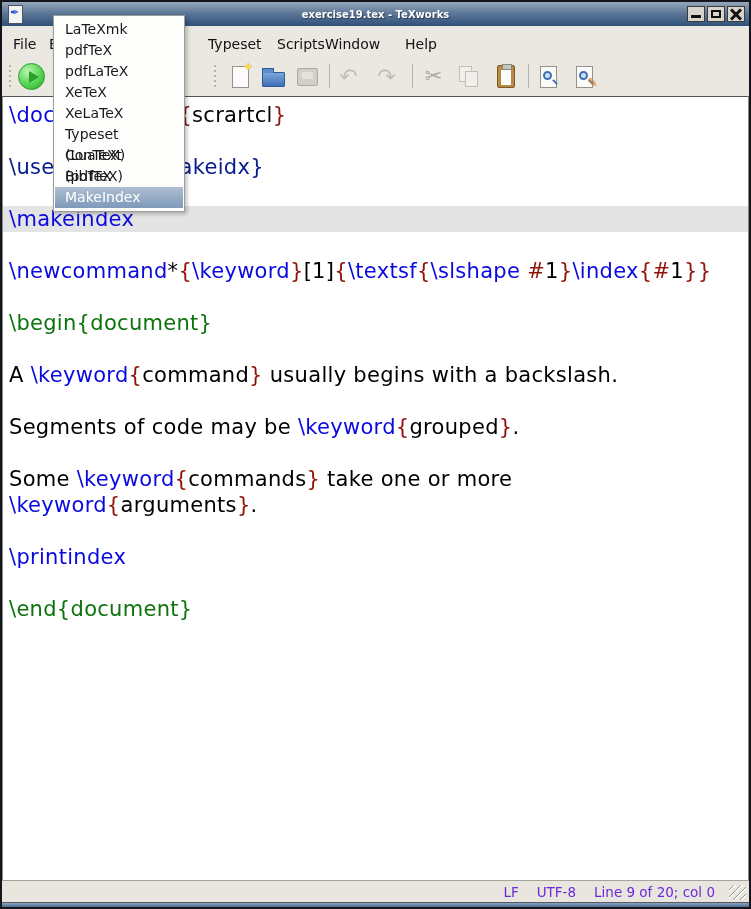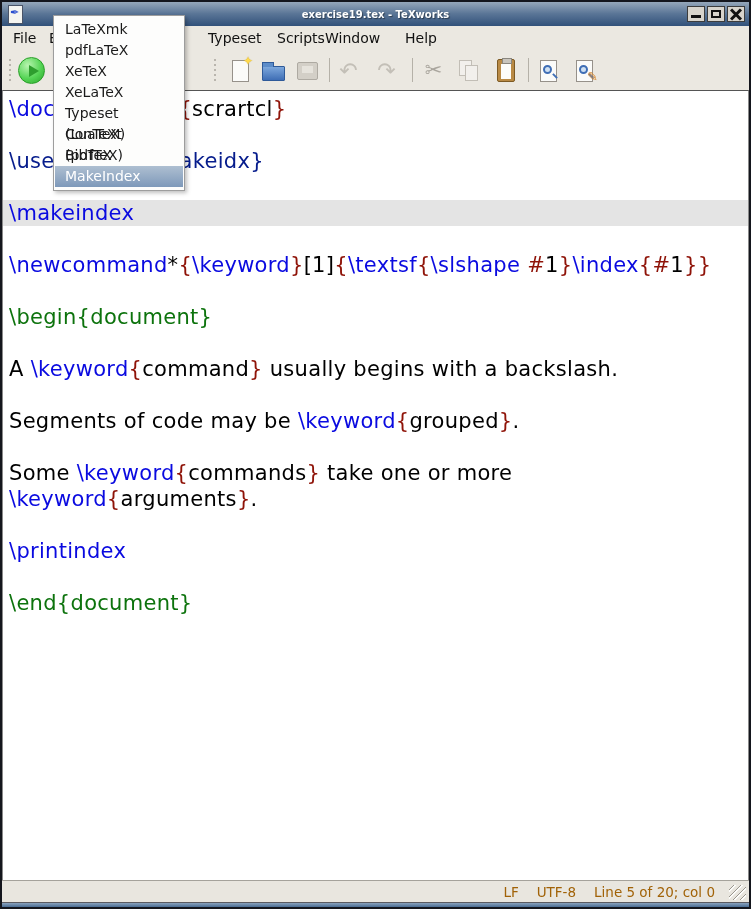--- a/index.html
+++ b/index.html
@@ -15,21 +15,21 @@
   .win-icon span { position:absolute; left:1px; top:1px; font-size:11px; color:#2a4fd0; line-height:1; }
   .title-text { position:absolute; left:0; right:0; text-align:center; color:#fff; font-weight:bold; font-size:10px; text-shadow:1px 1px 1px rgba(0,0,0,.45); }
   .winbtns { position:absolute; right:4px; top:4px; display:flex; gap:2px; }
   .winbtn { width:18px; height:16px; background:#d8d4cc; border:1px solid #3c3c3c; position:relative; }
   .glyph-min { position:absolute; left:3px; right:3px; bottom:3px; height:3px; background:#111; }
   .glyph-max { position:absolute; left:3px; top:3px; width:10px; height:8px; border:2px solid #111; }
   .glyph-x1,.glyph-x2 { position:absolute; left:1px; top:6px; width:14px; height:3px; background:#111; }
   .glyph-x1 { transform:rotate(45deg); } .glyph-x2 { transform:rotate(-45deg); }
 
   
-  .menubar { height:24px; flex:0 0 24px; background:#ebe8e1; position:relative; font-size:14px; color:#111; }
+  .menubar { height:24px; flex:0 0 24px; background:#ebe8e1; position:relative; font-size:14px; color:#111;margin-top:6px; }
   .menubar span { position:absolute; top:3px; padding:1px 3px; }
 
   
   .toolbar { height:40px; flex:0 0 40px; background:#ebe8e1; position:relative; }
   .handle { position:absolute; top:9px; width:5px; height:22px;
             background:repeating-linear-gradient(#b9b5ad 0 2px, transparent 2px 5px);
             background-size:2px 100%; background-repeat:repeat-y; background-position:1px 0; }
   .tsep { position:absolute; top:8px; width:1px; height:24px; background:#b5b1a8; }
   .tbtn { position:absolute; top:7px; width:27px; height:27px; display:flex; align-items:center; justify-content:center; }
 
@@ -75,21 +75,21 @@
   .tok-txt { color:#000; }
 
   
   .popup { position:absolute; left:51px; top:13px; width:132px; background:#fdfdfc; border:1px solid #9d9d9d;
            box-shadow:2px 2px 4px rgba(0,0,0,.25); padding:3px 1px; z-index:20; }
   .popup .item { height:21px; line-height:21px; font-size:14px; padding-left:10px; color:#1a1a1a; }
   .popup .item.selected { background:linear-gradient(#aebfd1,#7e99ba); color:#fff; }
 
   
   .statusbar { height:22px; flex:0 0 22px; background:#e9e6df; border-top:1px solid #a5a29b;
-               display:flex; align-items:center; justify-content:flex-end; gap:18px; font-size:13.5px; color:#a16207; padding-right:34px; position:relative; }
+               display:flex; align-items:center; justify-content:flex-end; gap:18px; font-size:13.5px; color:#6d28d9; padding-right:34px; position:relative; }
   .grip { position:absolute; right:3px; bottom:2px; width:17px; height:15px;
           background:repeating-linear-gradient(135deg, transparent 0 3px, #9a968e 3px 4px, #fdfdfb 4px 5px); }
   .bottom-edge { height:5px; flex:0 0 5px; background:linear-gradient(#89a2bd,#4a6d94); border-top:1px solid #5a5a60; }
 </style>
 </head>
 <body>
 
 <div class="window">
 
   <div class="titlebar">
@@ -190,27 +190,28 @@
       <div class="line"><span class="tok-cmd">\keyword</span><span class="tok-sp">{</span><span class="tok-txt">arguments</span><span class="tok-sp">}</span><span class="tok-txt">.</span></div>
       <div class="line"></div>
       <div class="line"><span class="tok-cmd">\printindex</span></div>
       <div class="line"></div>
       <div class="line"><span class="tok-env">\end{document}</span></div>
     </div>
 
   <div class="statusbar">
     <span>LF</span>
     <span>UTF-8</span>
-    <span>Line 5 of 20; col 0</span>
+    <span>Line 9 of 20; col 0</span>
     <div class="grip"></div>
   </div>
   <div class="bottom-edge"></div>
 
   <div class="popup" id="popup">
       <div class="item">LaTeXmk</div>
+      <div class="item">pdfTeX</div>
       <div class="item">pdfLaTeX</div>
       <div class="item">XeTeX</div>
       <div class="item">XeLaTeX</div>
       <div class="item">Typeset (LuaTeX)</div>
       <div class="item">ConTeXt (pdfTeX)</div>
       <div class="item">BibTeX</div>
       <div class="item selected">MakeIndex</div>
     </div>
 
 </div>

